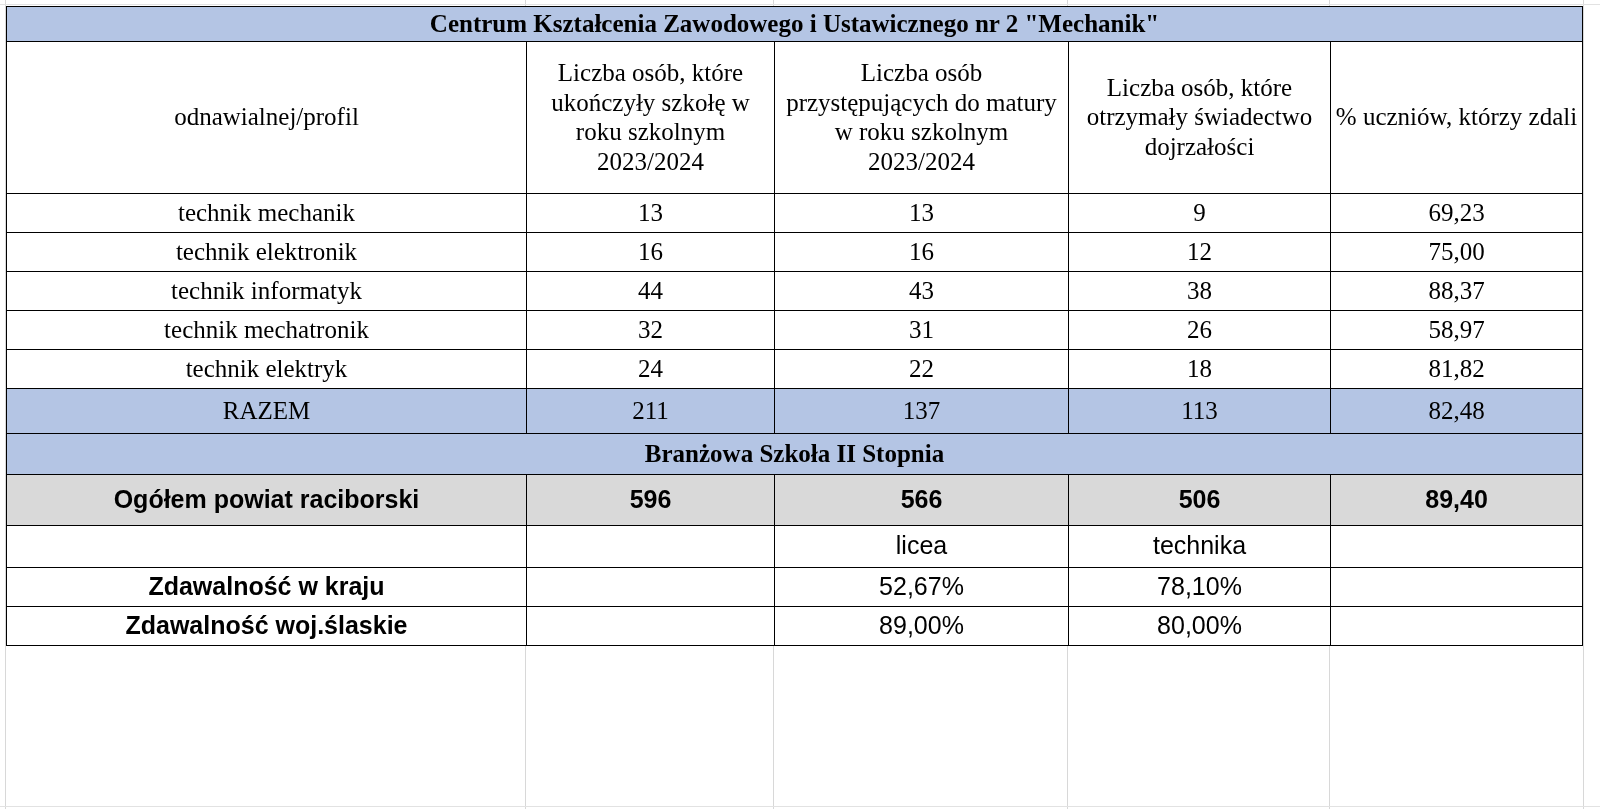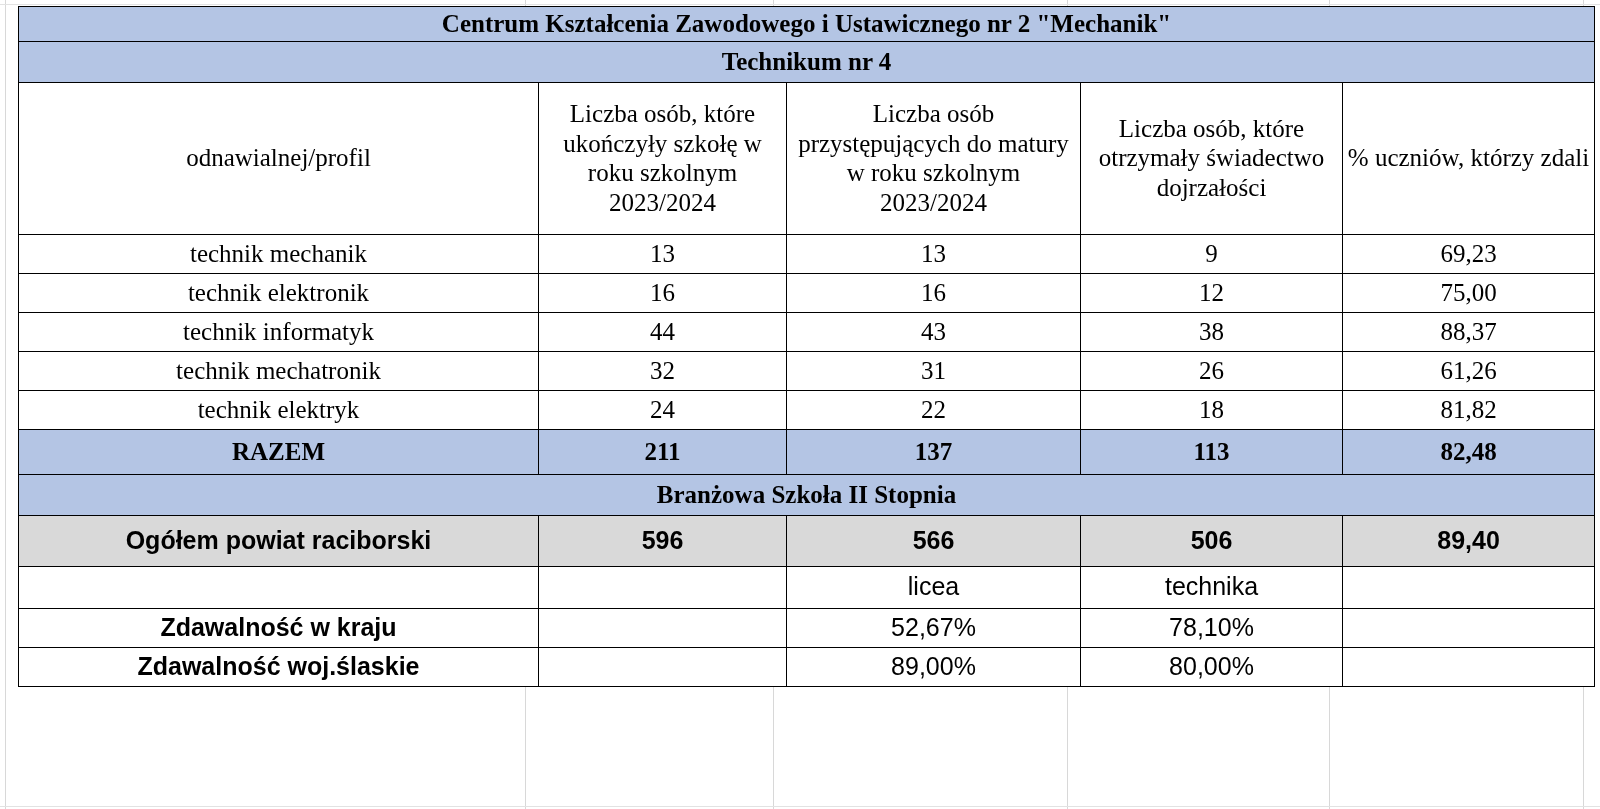--- a/index.html
+++ b/index.html
@@ -36,21 +36,21 @@
     position: absolute;
     left: 0;
     width: 1600px;
     height: 1px;
     background: #e2e2e2;
   }
 
   
   table.grid {
     position: absolute;
-    left: 18px;
+    left: 6px;
     top: 6px;
     width: 1576px;
     border-collapse: collapse;
     table-layout: fixed;
   }
   table.grid td {
     border: 1px solid #000000;
     padding: 2px 4px;
     vertical-align: middle;
     text-align: center;
@@ -62,21 +62,21 @@
   
   col.c0 { width: 520px; }
   col.c1 { width: 248px; }
   col.c2 { width: 294px; }
   col.c3 { width: 262px; }
   col.c4 { width: 252px; }
 
   
   .blue      { background: #b4c5e4 !important; }
   .gray      { background: #d9d9d9 !important; }
-  .bold      { font-weight: bold; }
+  .bold      { font-weight: normal; }
   .thick-top    { border-top-width: 4px; }
   .thick-bottom { border-bottom-width: 4px; }
   .thick-left   { border-left-width: 4px; }
   .banner {
     font-size: 27px;
     font-weight: bold;
   }
   .hdr {
     font-size: 25px;
     line-height: 1.26;
@@ -124,23 +124,20 @@
         <col class="c2">
         <col class="c3">
         <col class="c4">
     </colgroup>
     <tbody>
 
       <tr>
         <td class="blue banner thick-top thick-bottom" colspan="5">Centrum Kształcenia Zawodowego i Ustawicznego nr 2 "Mechanik"</td>
       </tr>
 
-      <tr>
-        <td class="blue banner thick-bottom rowh-band" colspan="5">Technikum nr 4</td>
-      </tr>
 
       <tr class="rowh-hdr">
         <td class="hdr">odnawialnej/profil</td>
         <td class="hdr">Liczba osób, które ukończyły szkołę w roku szkolnym 2023/2024</td>
         <td class="hdr">Liczba osób przystępujących do matury w roku szkolnym 2023/2024</td>
         <td class="hdr">Liczba osób, które otrzymały świadectwo dojrzałości</td>
         <td class="hdr">% uczniów, którzy zdali</td>
       </tr>
 
       <tr class="rowh-data">
@@ -166,21 +163,21 @@
         <td>43</td>
         <td>38</td>
         <td>88,37</td>
       </tr>
 
       <tr class="rowh-data">
         <td>technik mechatronik</td>
         <td>32</td>
         <td>31</td>
         <td>26</td>
-        <td>61,26</td>
+        <td>58,97</td>
       </tr>
 
       <tr class="rowh-data">
         <td>technik elektryk</td>
         <td class="thick-left">24</td>
         <td class="thick-left">22</td>
         <td>18</td>
         <td>81,82</td>
       </tr>
 

